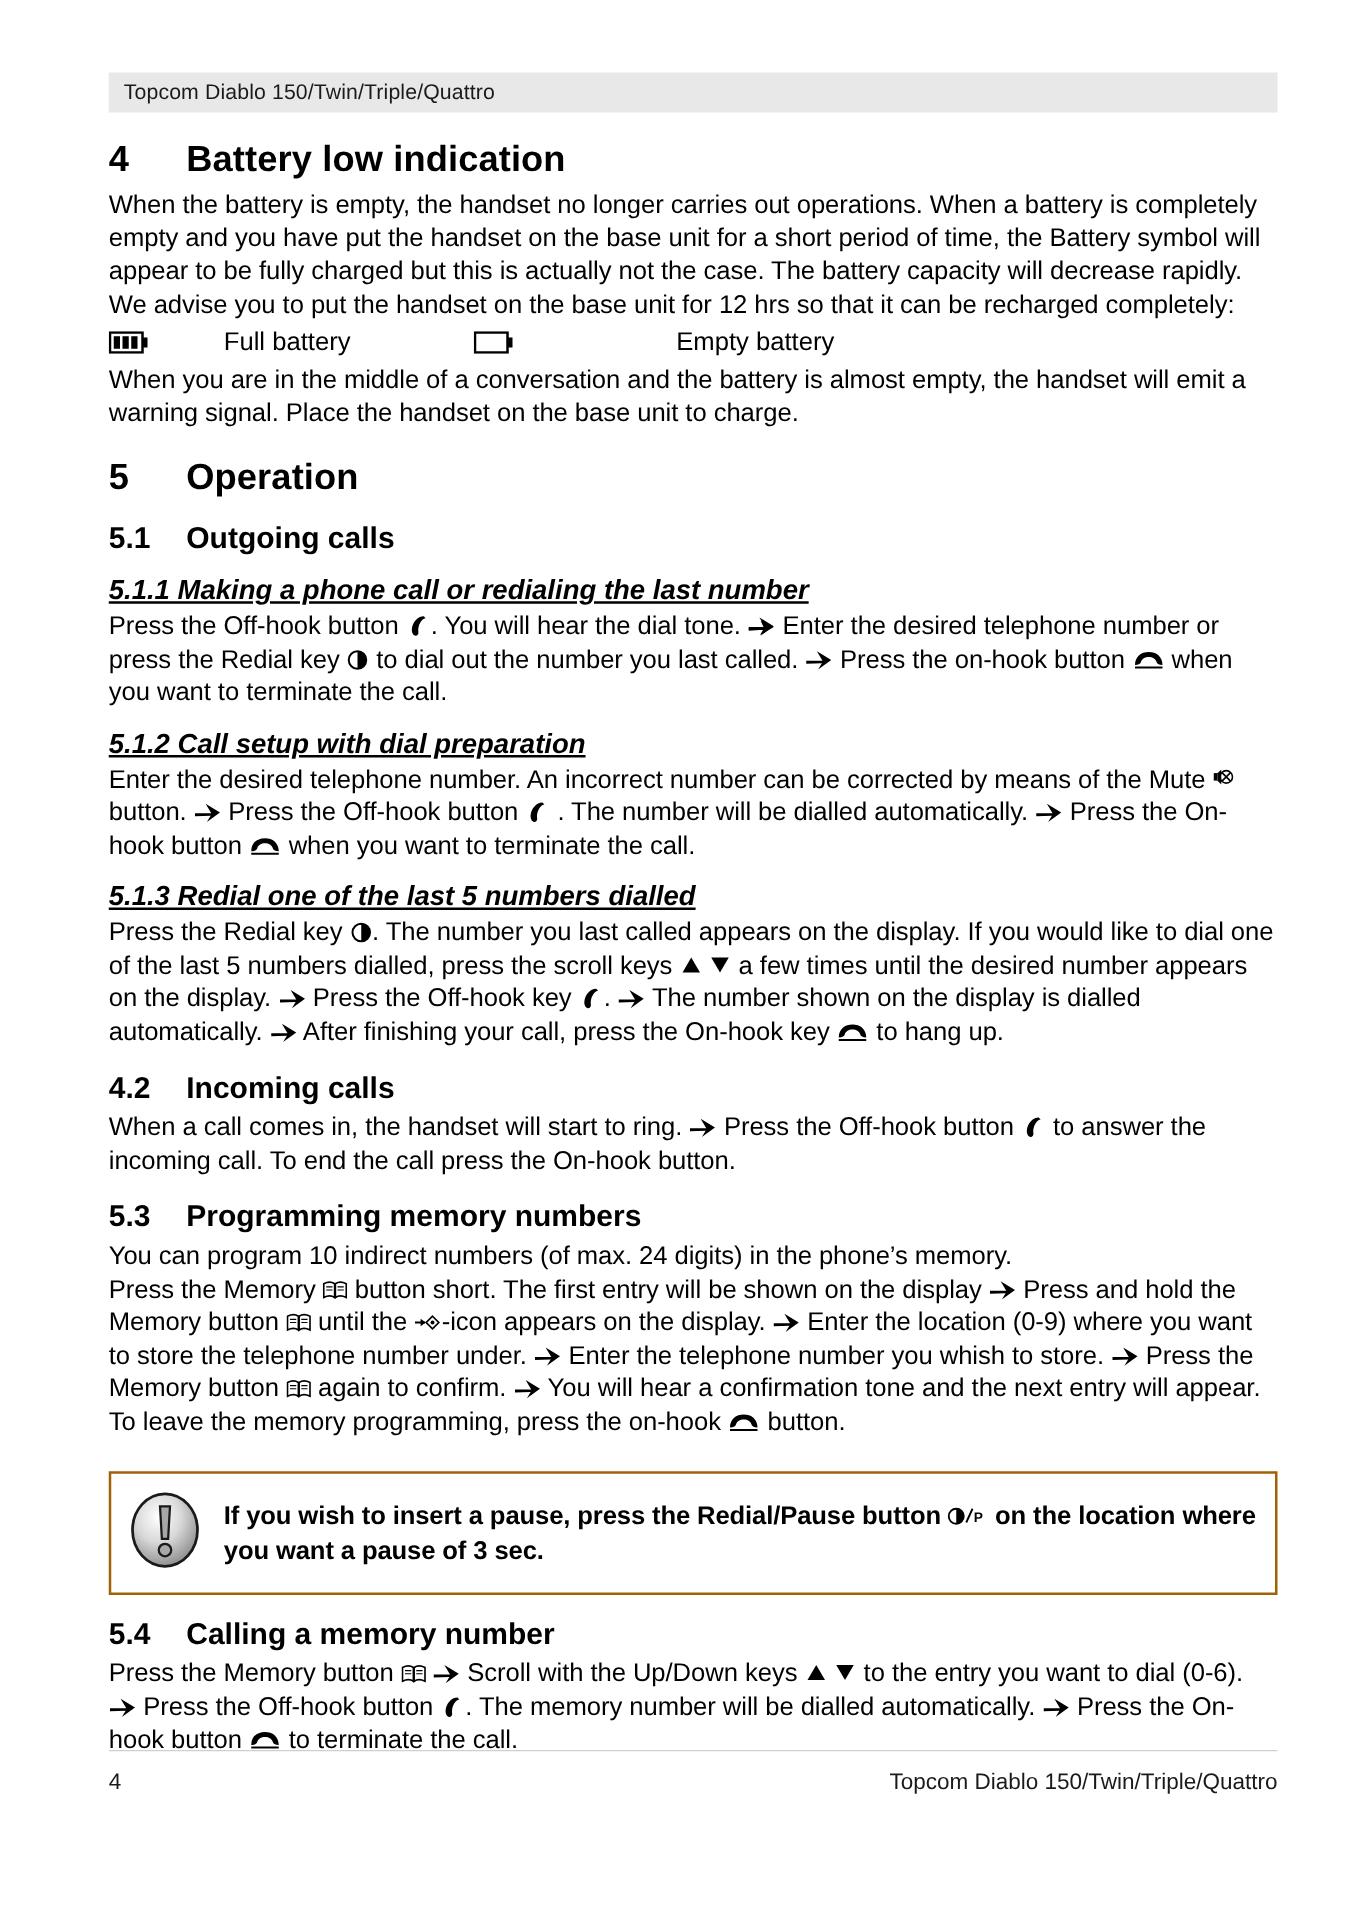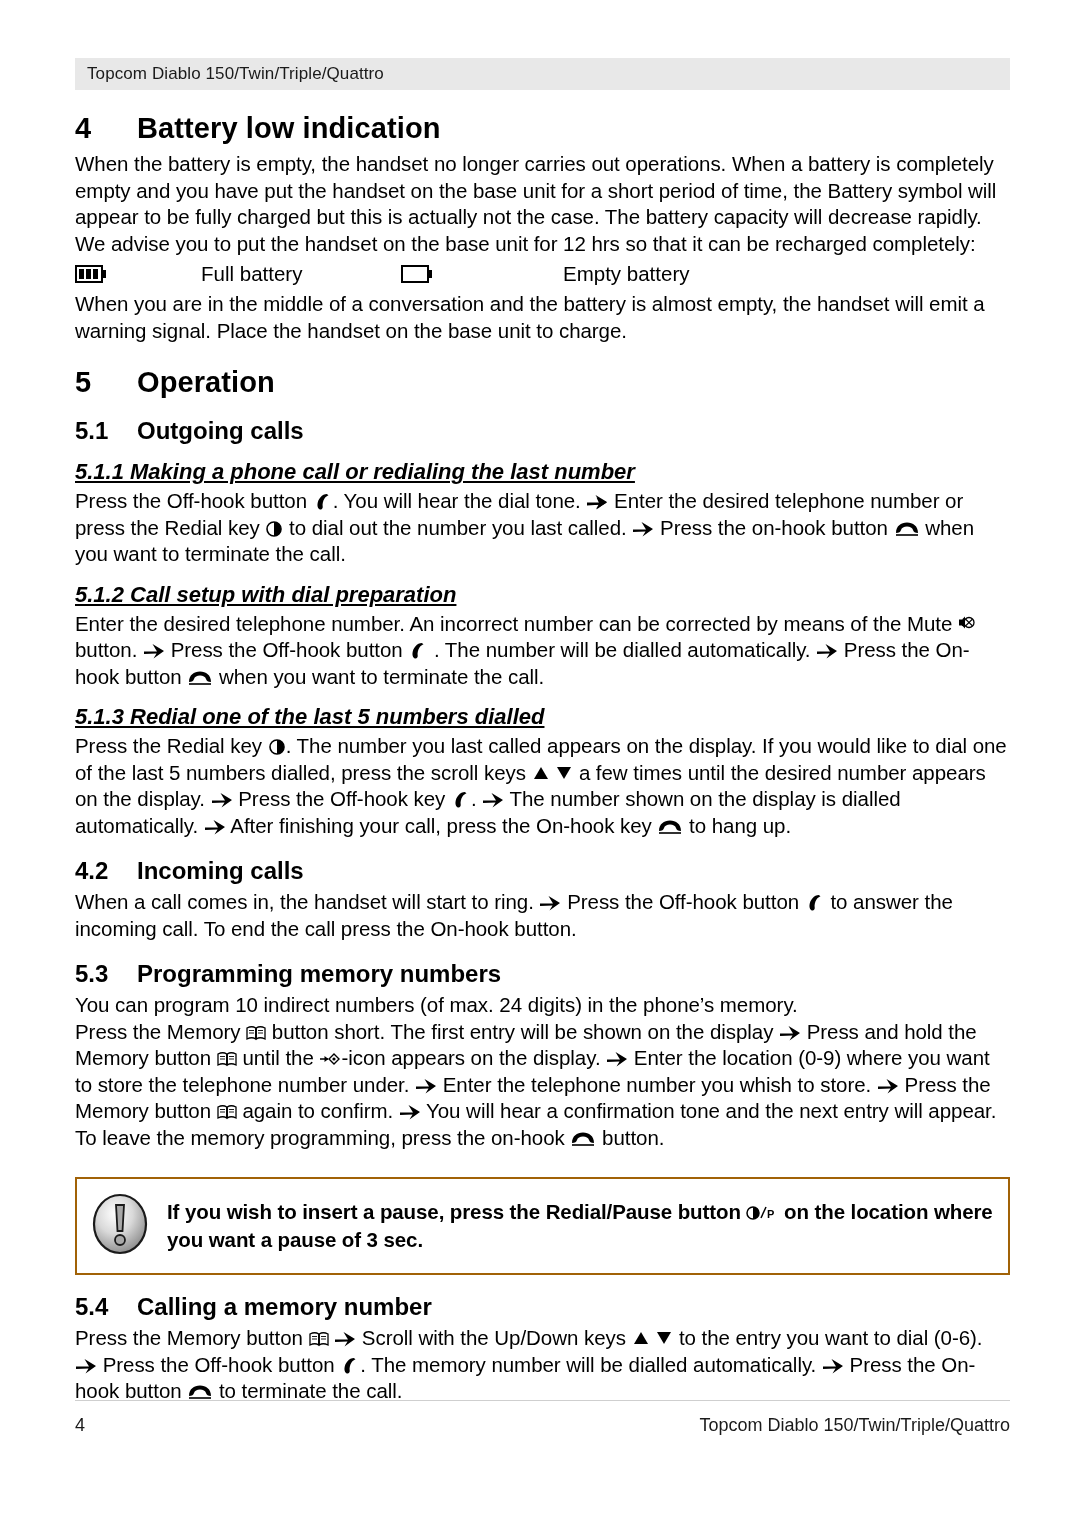--- a/index.html
+++ b/index.html
@@ -10,21 +10,21 @@
   body {
     width: 1080px;
     height: 1528px;
     font-family: "Liberation Sans", sans-serif;
     color: #000000;
     position: relative;
     overflow: hidden;
   }
   .page {
     position: absolute;
-    left: 0; top: 0;
+    left: 12px; top: 0;
     width: 884px;
     height: 1528px;
     box-sizing: border-box;
     padding: 0;
   }
   .content {
     position: absolute;
     left: 75px;
     top: 58px;
     width: 935px;
@@ -81,21 +81,21 @@
   }
   p.body + p.body { margin-top: 0; }
 
   .battery-row {
     font-size: 20.5px;
     line-height: 30px;
     display: flex;
     align-items: center;
     margin: 2px 0 2px 0;
   }
-  .battery-row .lbl1 { margin-left: 92px; width: 200px; }
+  .battery-row .lbl1 { margin-left: 58px; width: 200px; }
   .battery-row .lbl2 { margin-left: 128px; }
 
   
   .ic {
     display: inline-block;
     vertical-align: middle;
     position: relative;
   }
   svg.ic { shape-rendering: geometricPrecision; }
 

